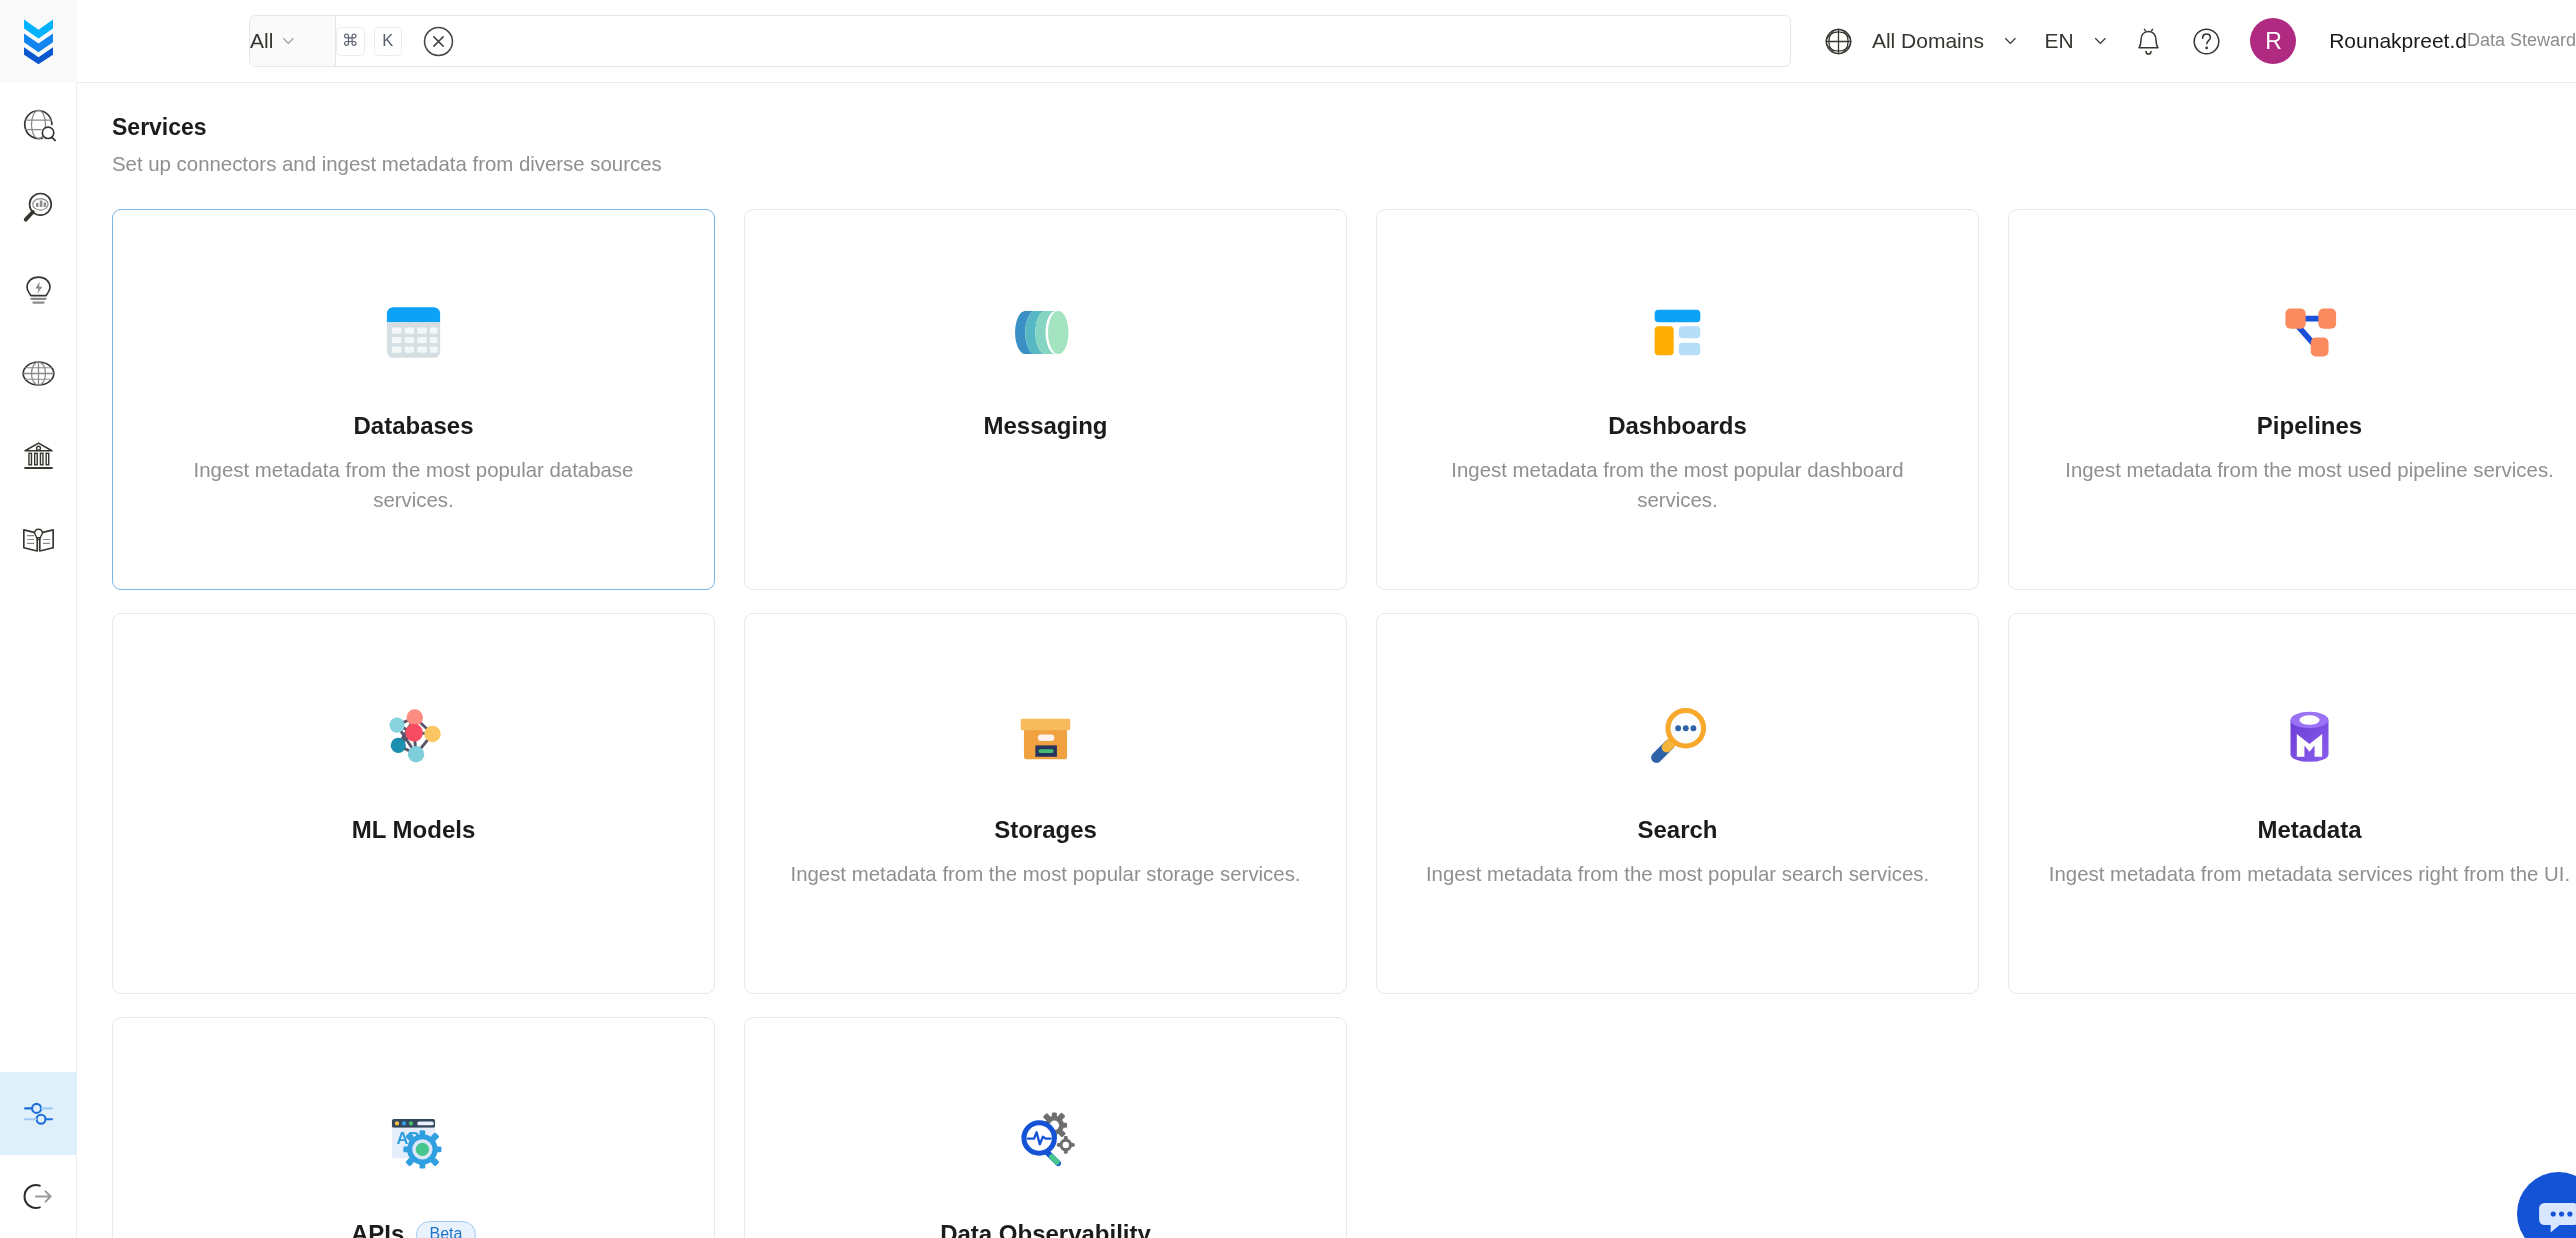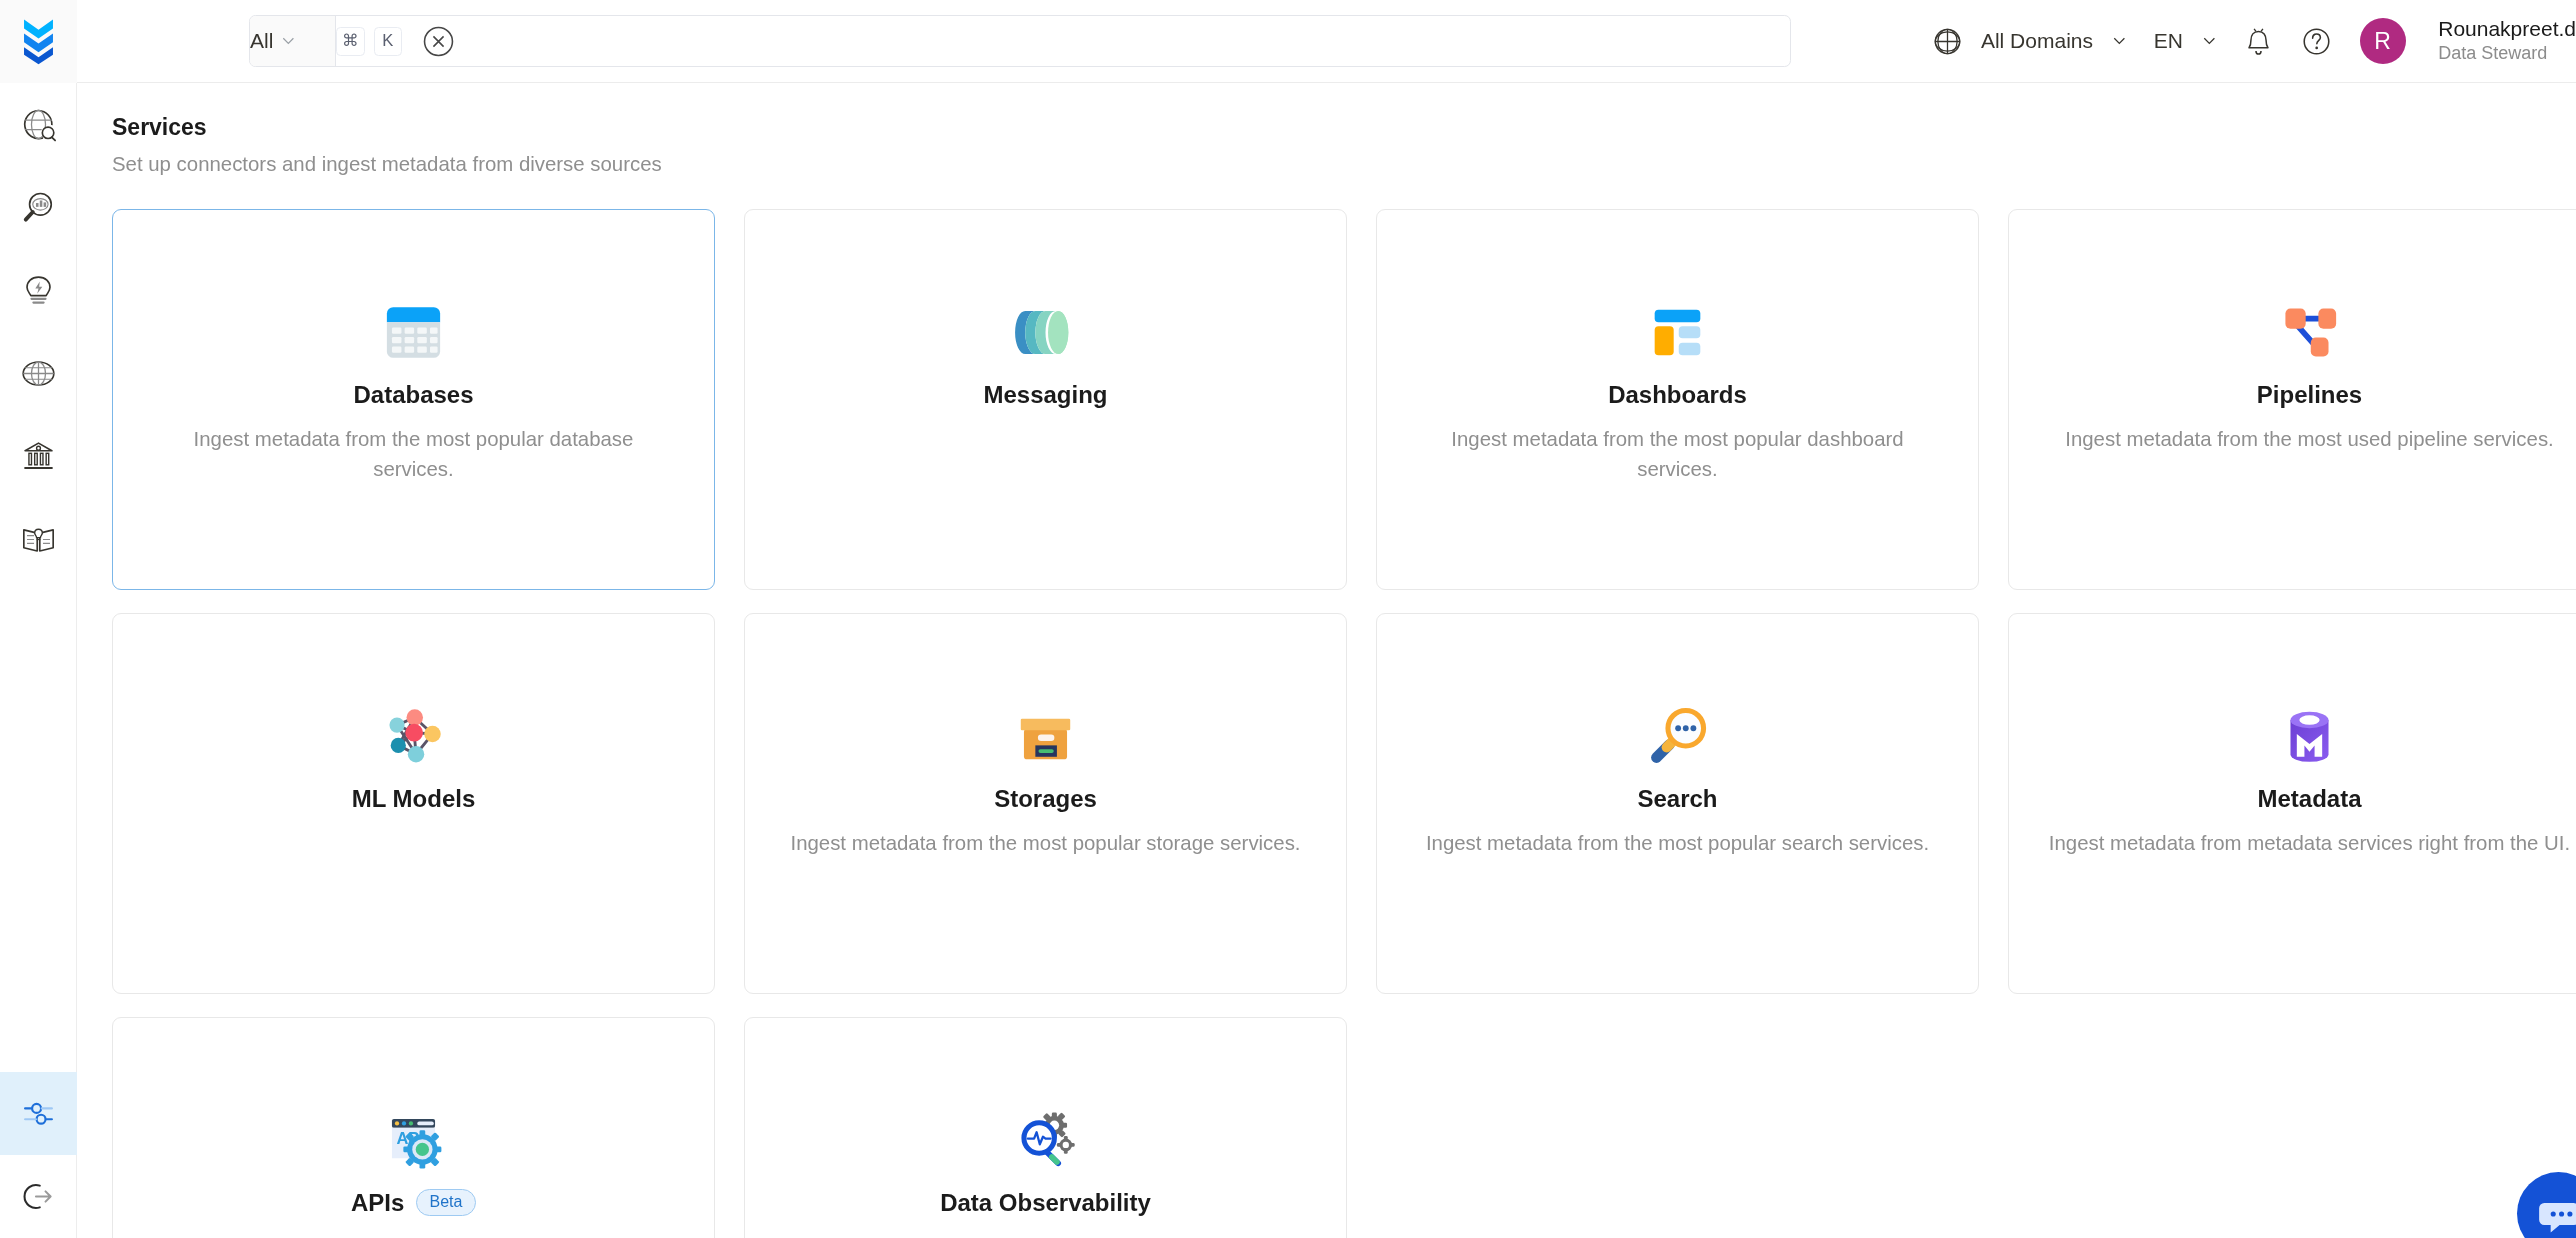--- a/index.html
+++ b/index.html
@@ -85,21 +85,21 @@
   .globe-ico { width: 27px; height: 27px; }
   .bell-ico { width: 29px; height: 31px; }
   .help-ico { width: 31px; height: 31px; }
   .avatar {
     width: 46px; height: 46px; border-radius: 50%;
     background: #b02a81;
     color: #fff; font-size: 23px;
     display: flex; align-items: center; justify-content: center;
     flex: none;
   }
-  .user-block { display: flex; flex-direction: column; justify-content: space-between; margin-left: 12.7px; }
+  .user-block { display: flex; flex-direction: row; justify-content: space-between; margin-left: 12.7px; }
   .user-name { font-size: 21px; color: #1b1b1b; line-height: 1.18; white-space: nowrap; }
   .user-role { font-size: 18px; color: #8c8c8c; line-height: 1.25; white-space: nowrap; }
 
   
   .rail {
     position: absolute; top: 83px; left: 0;
     width: 77px; height: 1155px;
     background: #ffffff;
     border-right: 1.3px solid #ededed;
     z-index: 20;
@@ -138,22 +138,23 @@
     background: #ffffff;
     display: flex; flex-direction: column;
     align-items: center;
     padding-top: 75px;
     cursor: pointer;
   }
   .card.selected { border: 1.9px solid #7bb6e8; }
   .card-icon { width: 96px; height: 96px; display:flex; align-items:center; justify-content:center; }
   .card-icon svg { display: block; }
   .card-title {
+    margin-top: 31px;
     font-size: 24px; font-weight: bold; color: #1b1b1b;
-    display: flex; align-items: center; gap: 11.5px;
+    display: flex; align-items: flex-end; gap: 11.5px;
   }
   .beta-badge {
     font-size: 16px; font-weight: normal;
     color: #1f73c9; background: #e7f2fd;
     border: 1.3px solid #9ecaf2; border-radius: 14px;
     padding: 2.5px 12.7px 3.8px 12.7px;
   }
   .card-desc {
     margin-top: 16.6px;
     width: 522px;

